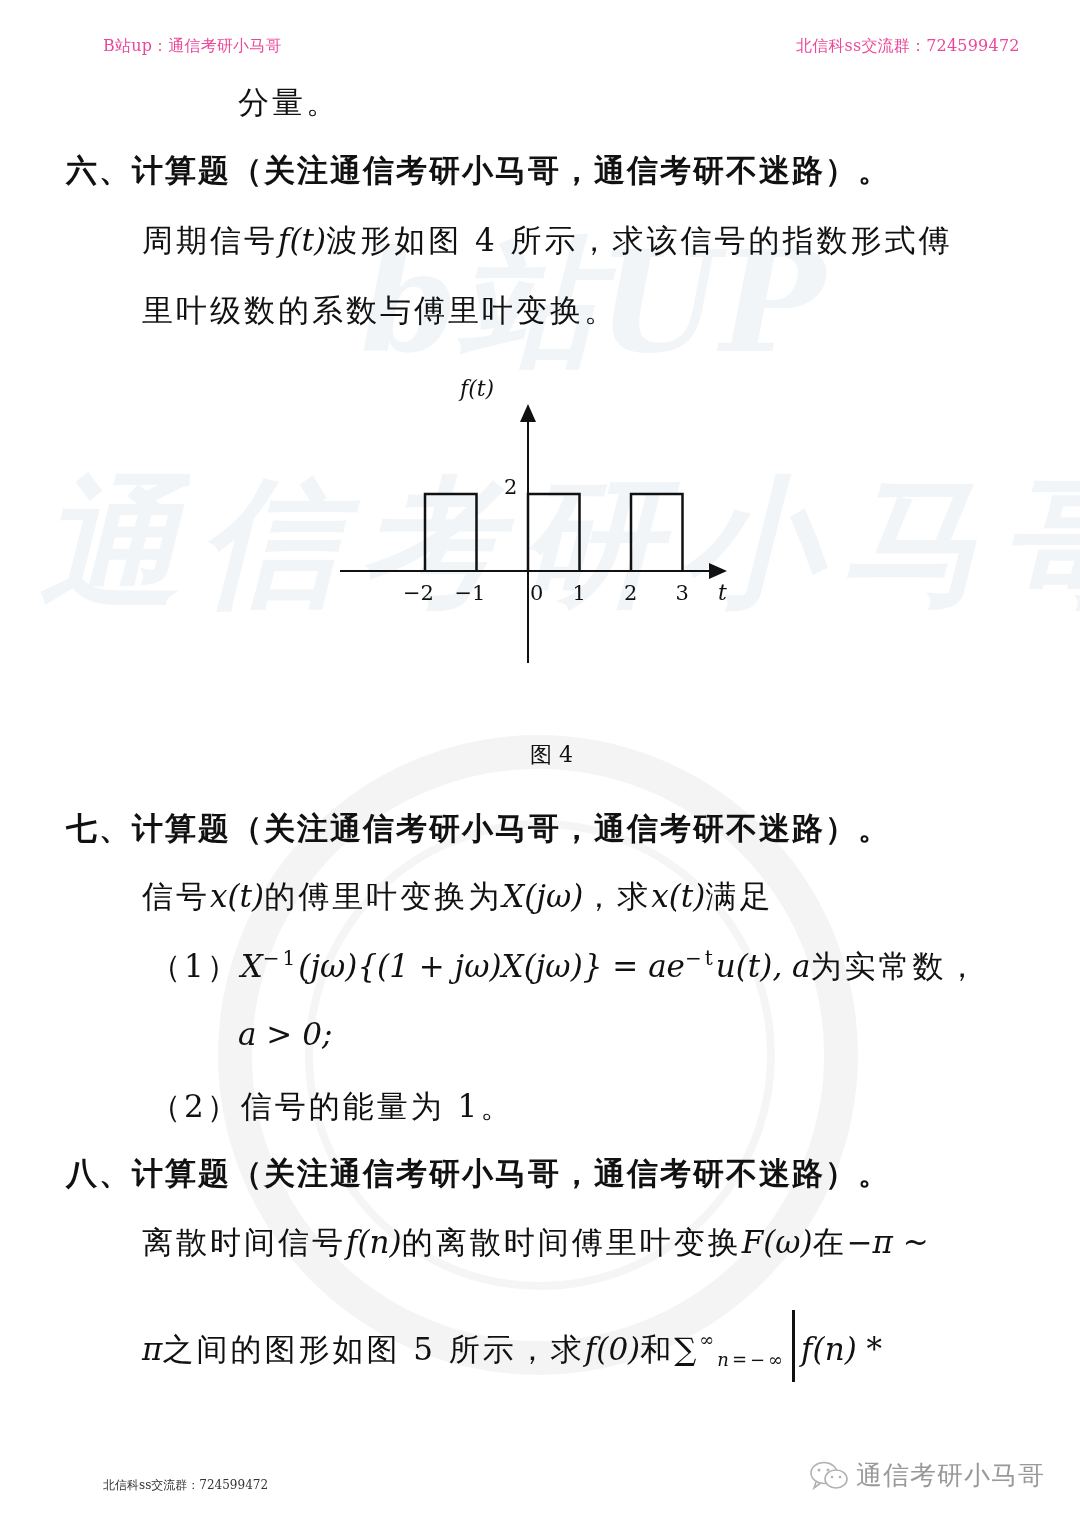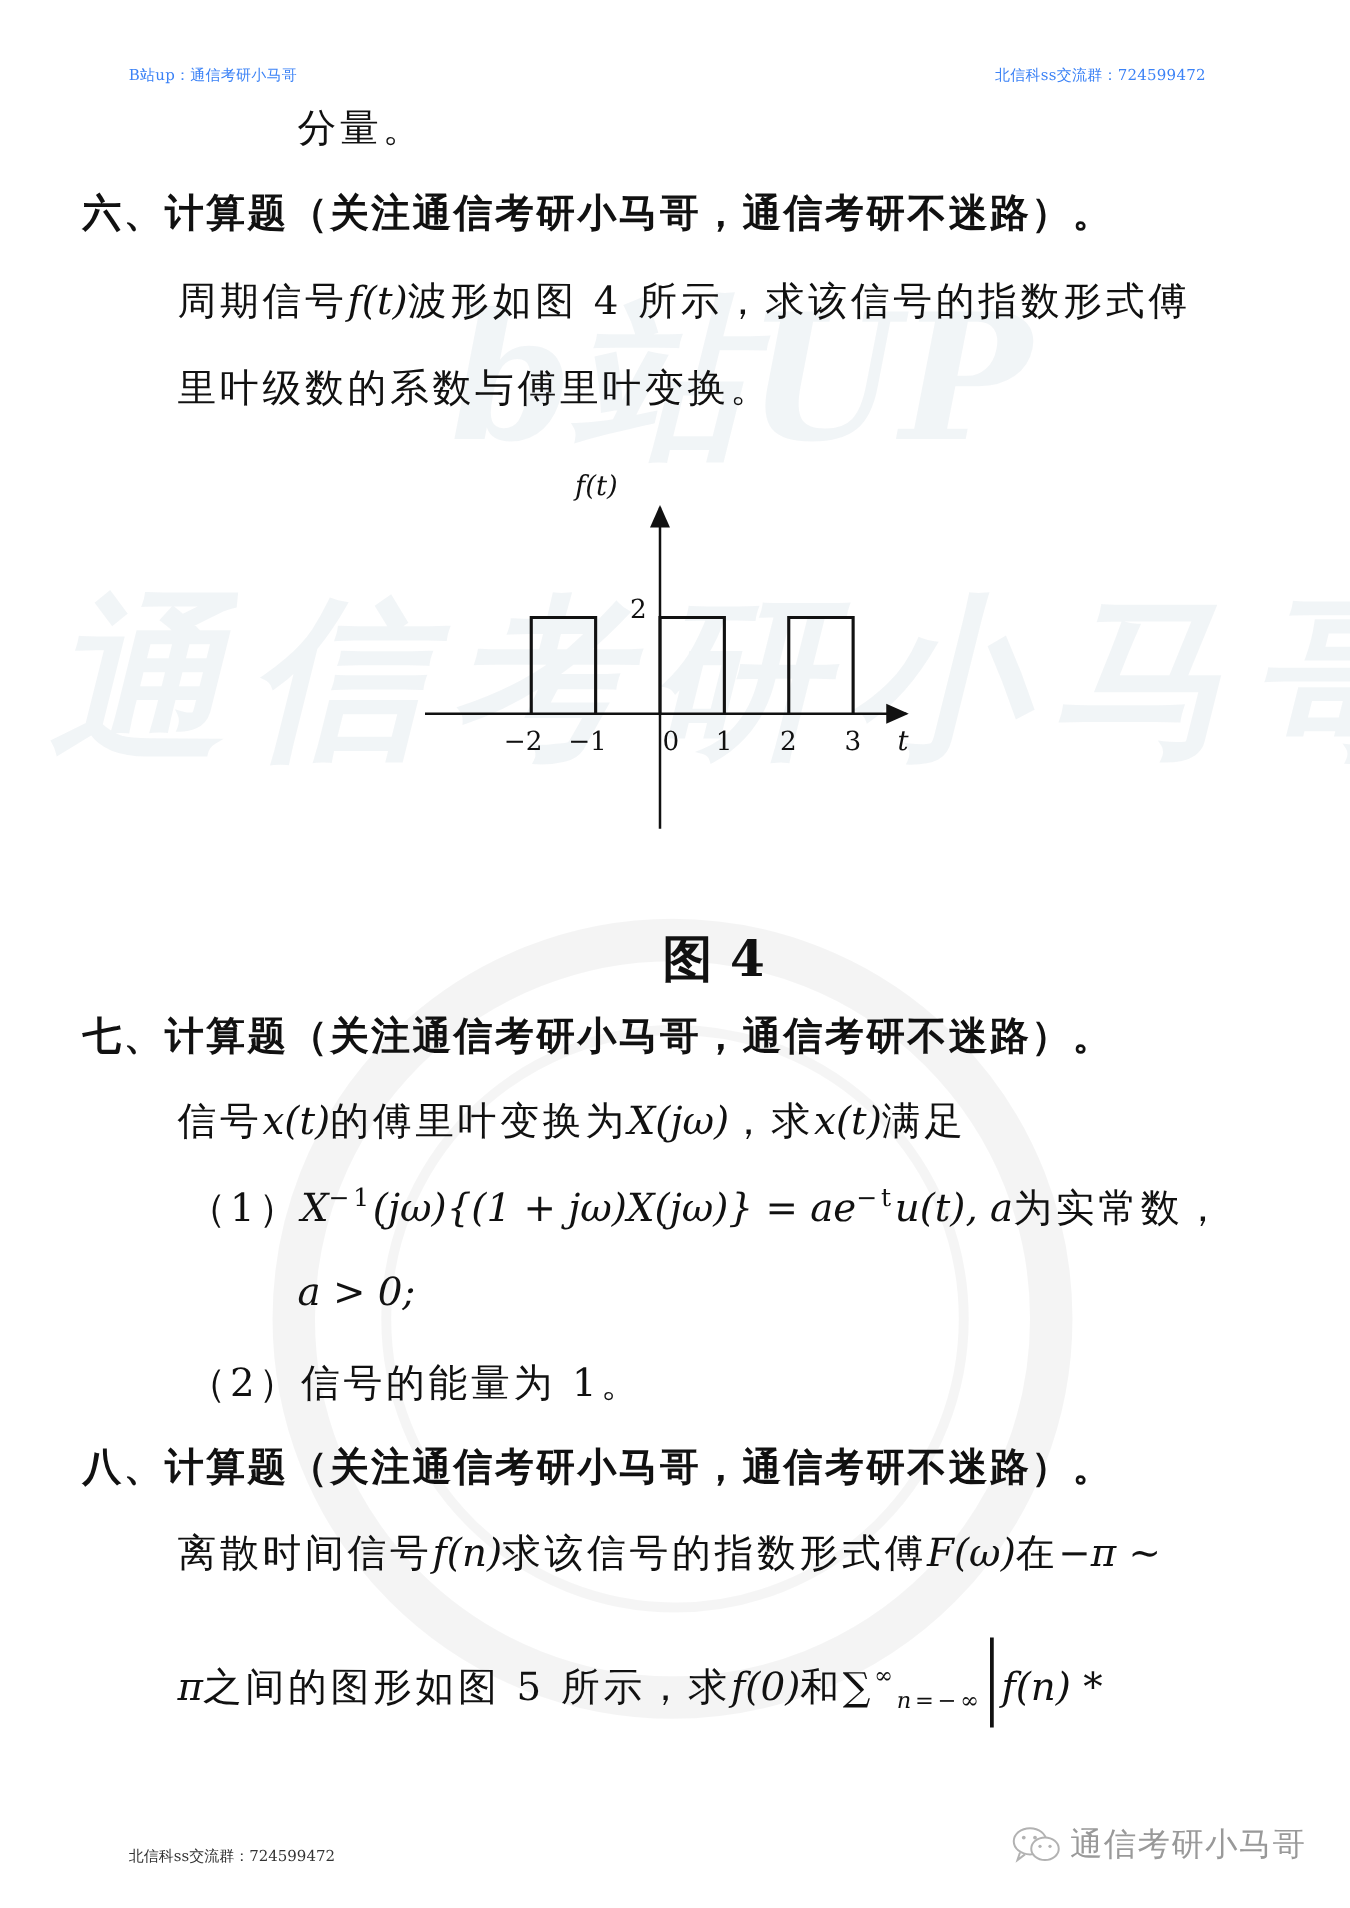--- a/index.html
+++ b/index.html
@@ -1,19 +1,19 @@
 <!DOCTYPE html>
 <html><head>
 <meta charset="utf-8">
 <style>
   * { box-sizing: border-box; margin: 0; padding: 0; }
   html, body { width: 1080px; height: 1526px; background: #ffffff; overflow: hidden; }
   body { position: relative; font-family: "DejaVu Serif", serif; color: #111; }
 
-  .hdr { position: absolute; top: 52px; font-size: 12px; color: #3b82f6; font-family: "DejaVu Serif", serif; letter-spacing: 0.2px; }
+  .hdr { position: absolute; top: 36px; font-size: 16px; color: #ec4899; font-family: "DejaVu Serif", serif; letter-spacing: 0.2px; }
   .hdr.left { left: 103px; }
   .hdr.right { left: 796px; }
 
   .ftr { position: absolute; top: 1477px; font-size: 12px; color: #333; font-family: "DejaVu Serif", serif; }
   .ftr.left { left: 103px; }
 
   .wx { position: absolute; left: 808px; top: 1458px; display: flex; align-items: center; gap: 4px; opacity: 0.75; }
   .wx .wx-label { font-family: "DejaVu Sans", sans-serif; font-size: 26px; color: #777; letter-spacing: 1px; }
 
   
@@ -27,21 +27,21 @@
   .body-text { font-size: 31px; letter-spacing: 3px; font-family: "DejaVu Serif", serif; }
   .heading { font-size: 31px; font-weight: bold; letter-spacing: 2px; font-family: "DejaVu Serif", serif; }
   .math { font-style: italic; font-family: "DejaVu Serif", serif; letter-spacing: 0; }
   .up { font-size: 20px; vertical-align: 12px; font-style: normal; }
   .sub { font-size: 18px; vertical-align: -6px; font-style: italic; }
   .sup-s { font-size: 18px; vertical-align: 14px; }
   .sigma-group { display: inline-block; position: relative; }
   .vbar { display: inline-block; width: 3px; height: 72px; background: #111; vertical-align: -22px; margin: 0 6px 0 6px; }
 
   .chart { position: absolute; left: 330px; top: 370px; width: 420px; height: 300px; }
-  .caption { position: absolute; left: 530px; top: 740px; font-size: 40px; font-weight: bold; }
+  .caption { position: absolute; left: 530px; top: 740px; font-size: 22px; }
 </style>
 </head>
 <body>
 
 <div class="wm wm-up">b站UP</div>
 <div class="wm wm-big">通信考研小马哥</div>
 <div class="wm-circle"></div>
 <div class="wm-circle-inner"></div>
 
 <div class="hdr left">B站up：通信考研小马哥</div>
@@ -98,21 +98,21 @@
 </div>
 <div class="line body-text math" style="left:238px; top:1016px;">a &gt; 0;</div>
 <div class="line body-text" style="left:150px; top:1086px;">
   <span>（2）</span><span>信号的能量为 1。</span>
 </div>
 
 <div class="line heading" style="left:66px; top:1153px;">
   <span>八、</span><span>计算题（关注通信考研小马哥，通信考研不迷路）。</span>
 </div>
 <div class="line body-text" style="left:142px; top:1222px;">
-  <span>离散时间信号</span><span class="math">f(n)</span><span>求该信号的指数形式傅</span><span class="math">F(ω)</span><span>在</span><span class="math">−π ~</span>
+  <span>离散时间信号</span><span class="math">f(n)</span><span>的离散时间傅里叶变换</span><span class="math">F(ω)</span><span>在</span><span class="math">−π ~</span>
 </div>
 <div class="line body-text" style="left:142px; top:1310px;">
   <span class="math">π</span><span>之间的图形如图 5 所示，求</span><span class="math">f(0)</span><span>和</span><span class="sigma-group"><span>∑</span><span class="sup-s">∞</span><span class="sub">n=−∞</span></span><span class="vbar"></span><span class="math">f(n) *</span>
 </div>
 
 <div class="ftr left">北信科ss交流群：724599472</div>
 <div class="wx">
   <svg width="44" height="34" viewBox="0 0 44 34">
     <ellipse cx="16" cy="14" rx="13" ry="10.5" fill="none" stroke="#999" stroke-width="1.6"></ellipse>
     <path d="M8 23 L6 29 L12 24.5" fill="none" stroke="#999" stroke-width="1.6"></path>

